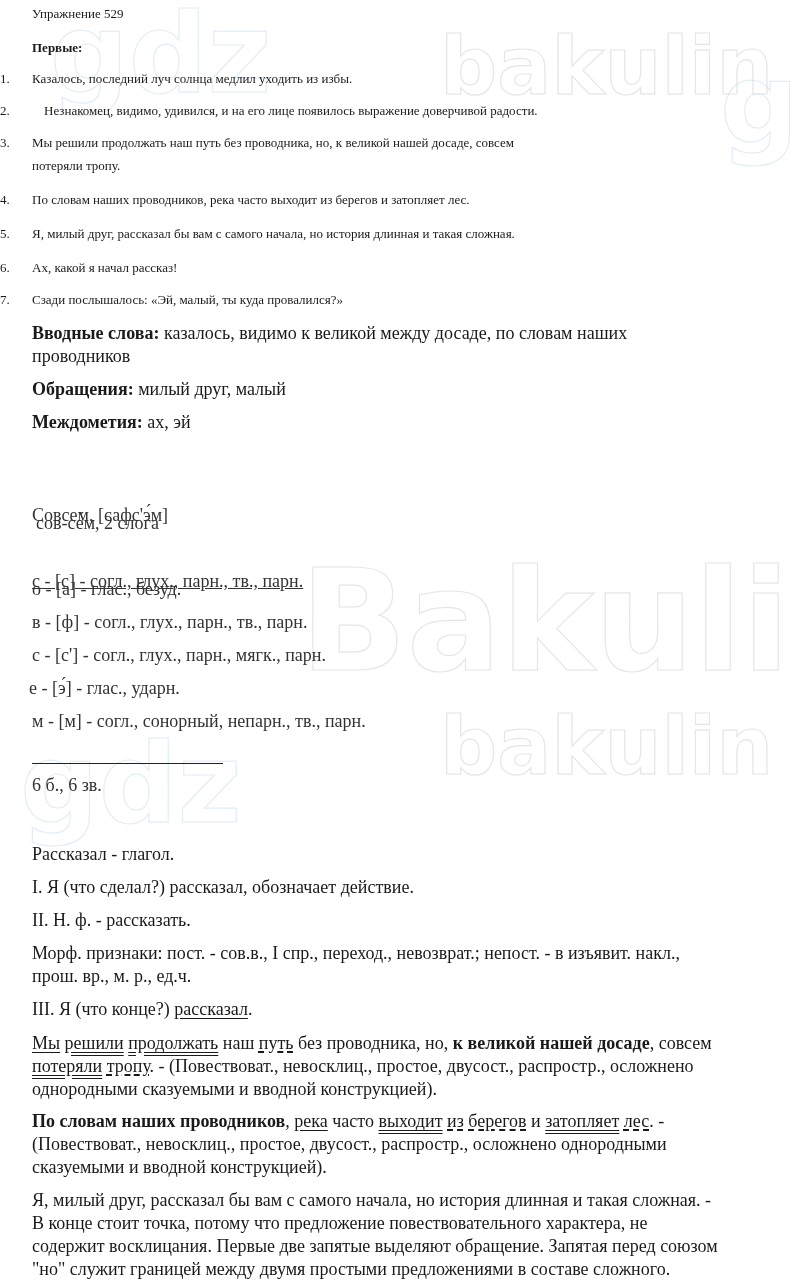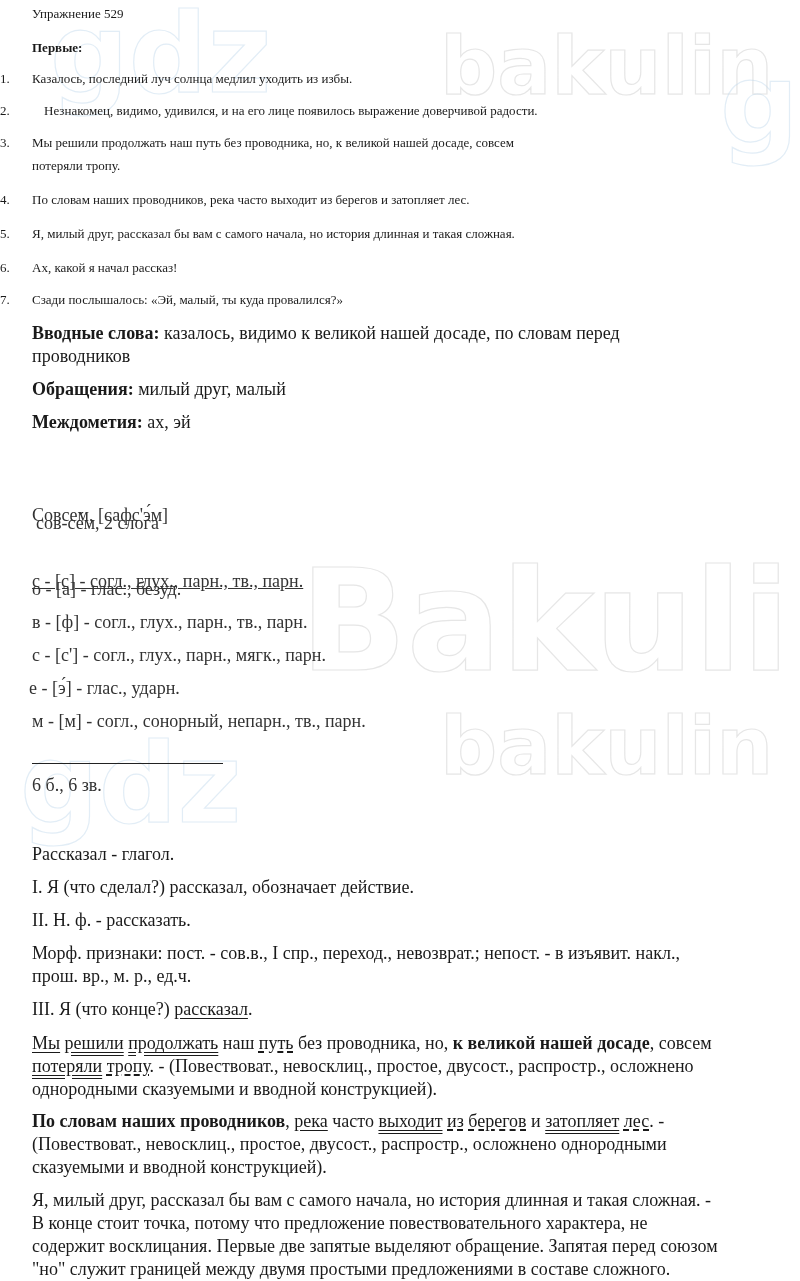--- a/index.html
+++ b/index.html
@@ -67,21 +67,21 @@
       <span class="num">6.</span>
       <span class="abs" style="left:32px;">Ах, какой я начал рассказ!</span>
     </div>
     <div class="abs t19" style="top:288px;">
       <span class="num">7.</span>
       <span class="abs" style="left:32px;">Сзади послышалось: «Эй, малый, ты куда провалился?»</span>
     </div>
   </div>
 
   <div class="abs t18" style="left:32px;top:322px;">
-    <span class="bold">Вводные слова:</span><span> казалось, видимо к великой нашей досаде,  по словам перед</span>
+    <span class="bold">Вводные слова:</span><span> казалось, видимо к великой между досаде,  по словам наших</span>
   </div>
   <div class="abs t18" style="left:32px;top:345px;">проводников</div>
 
   <div class="abs t18" style="left:32px;top:378px;">
     <span class="bold">Обращения:</span><span> милый друг,  малый</span>
   </div>
   <div class="abs t18" style="left:32px;top:411px;">
     <span class="bold">Междометия:</span><span> ах,  эй</span>
   </div>
 

